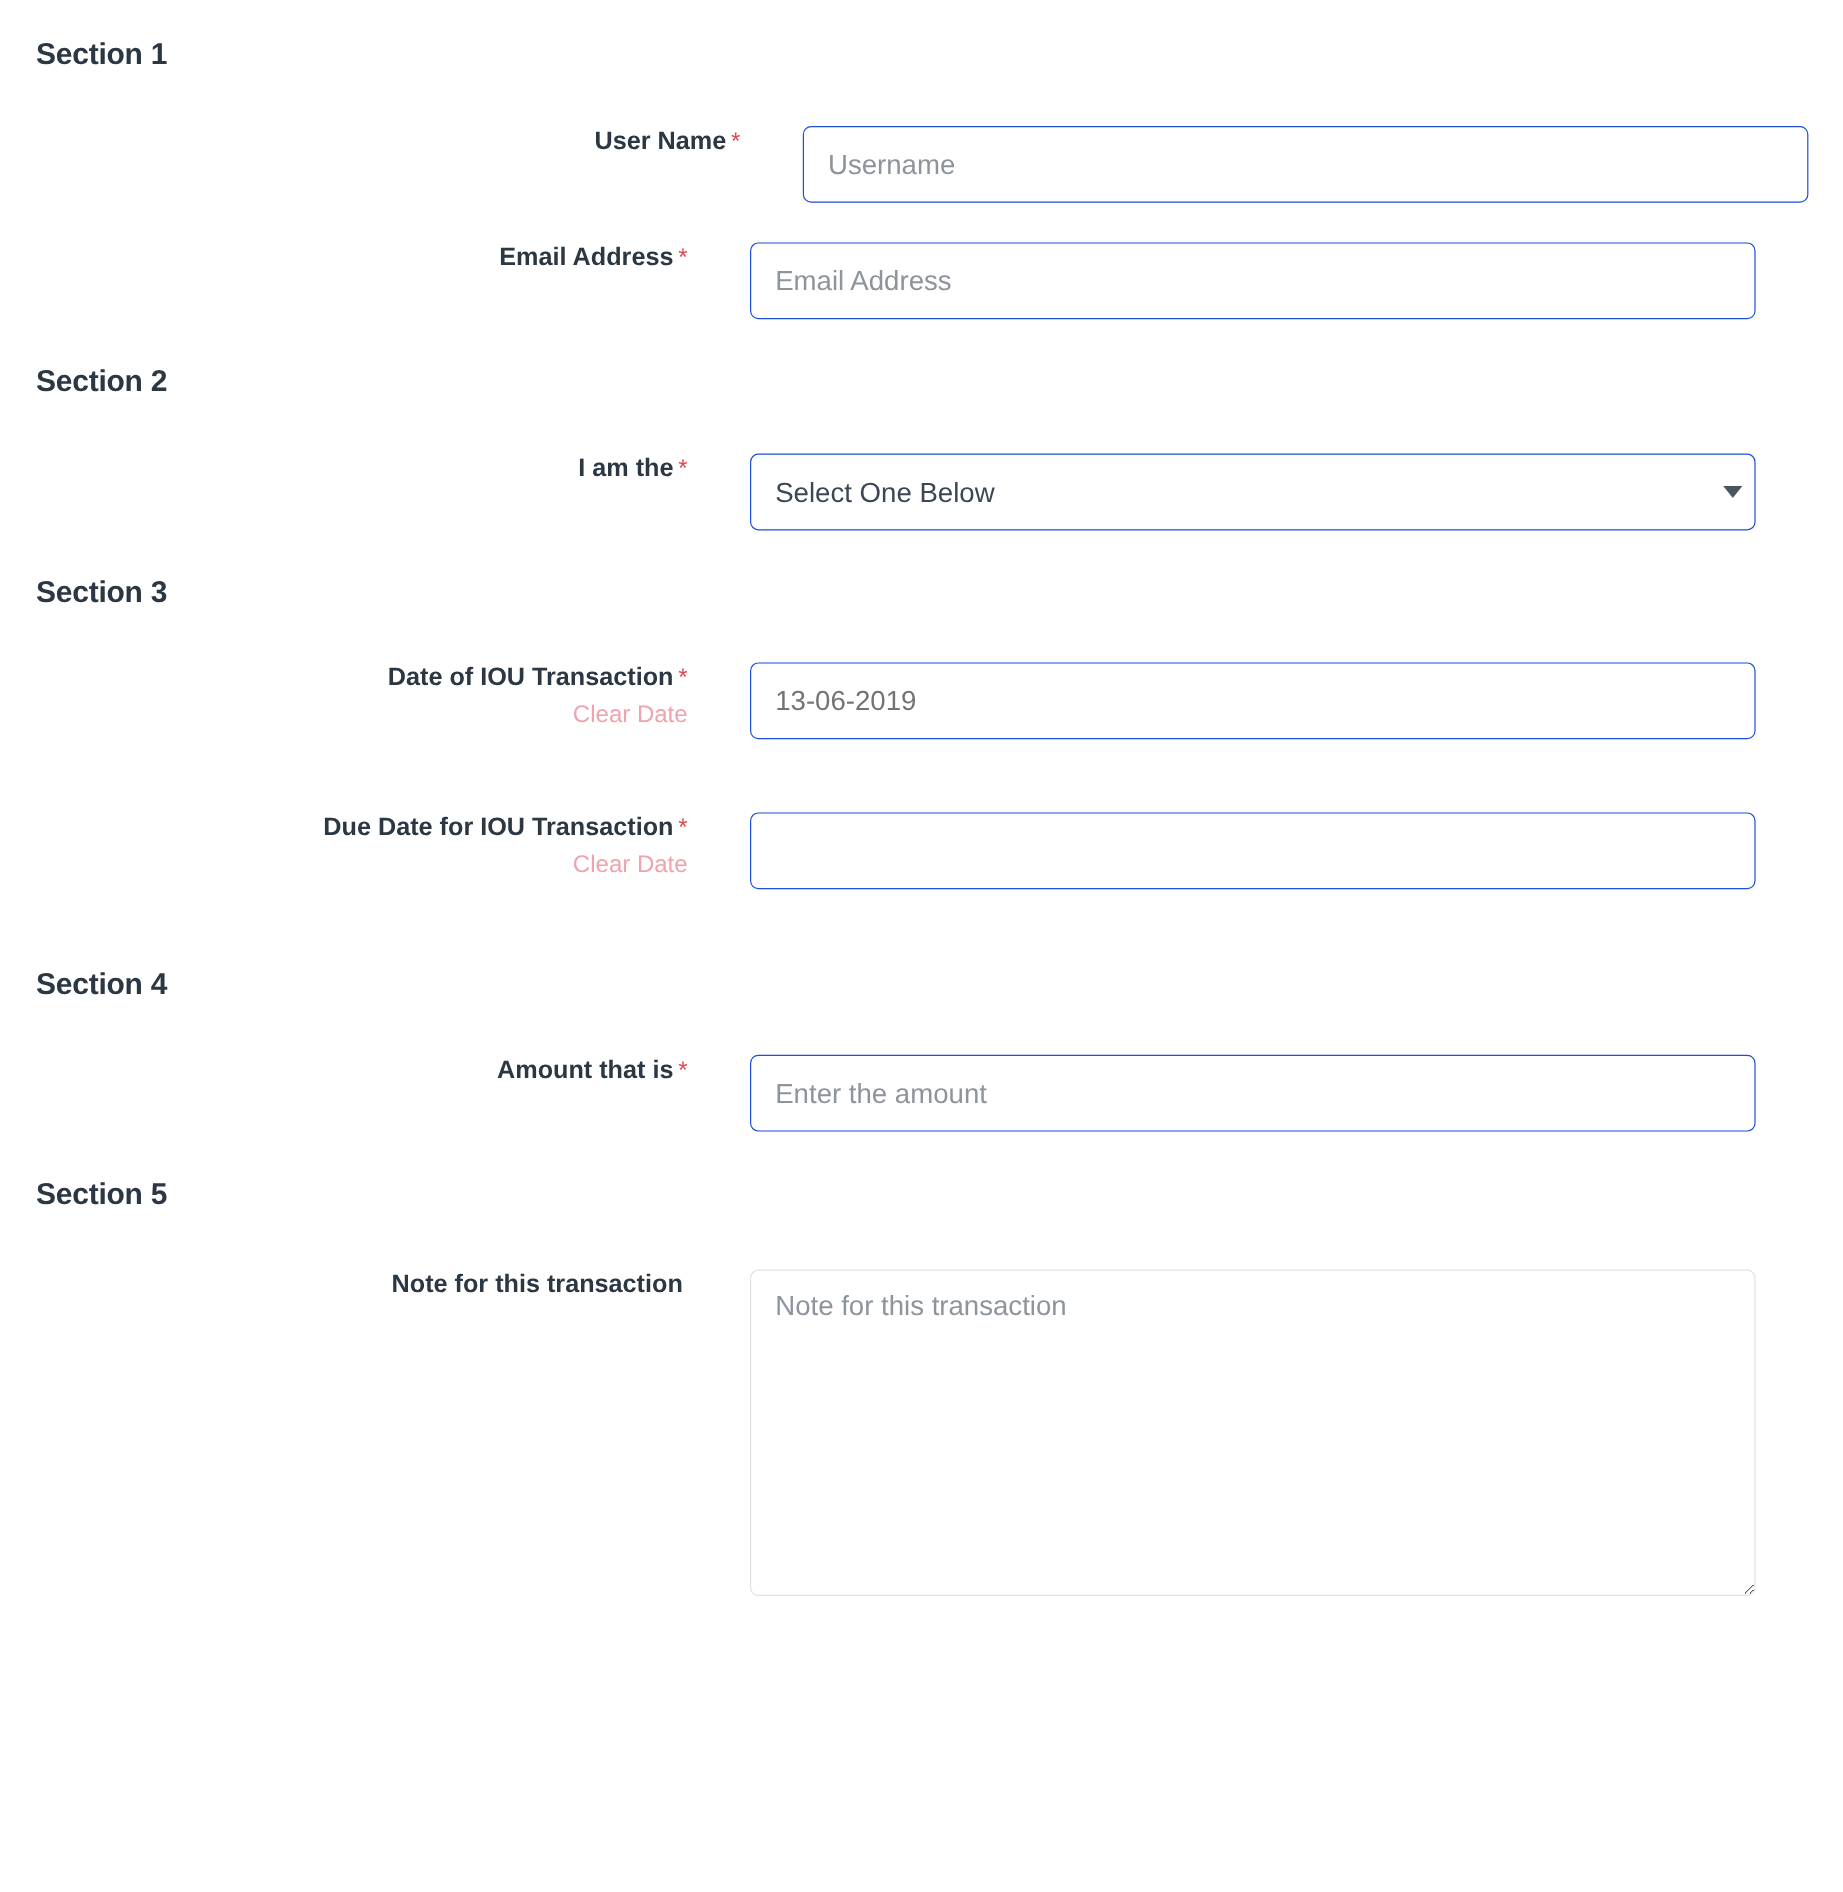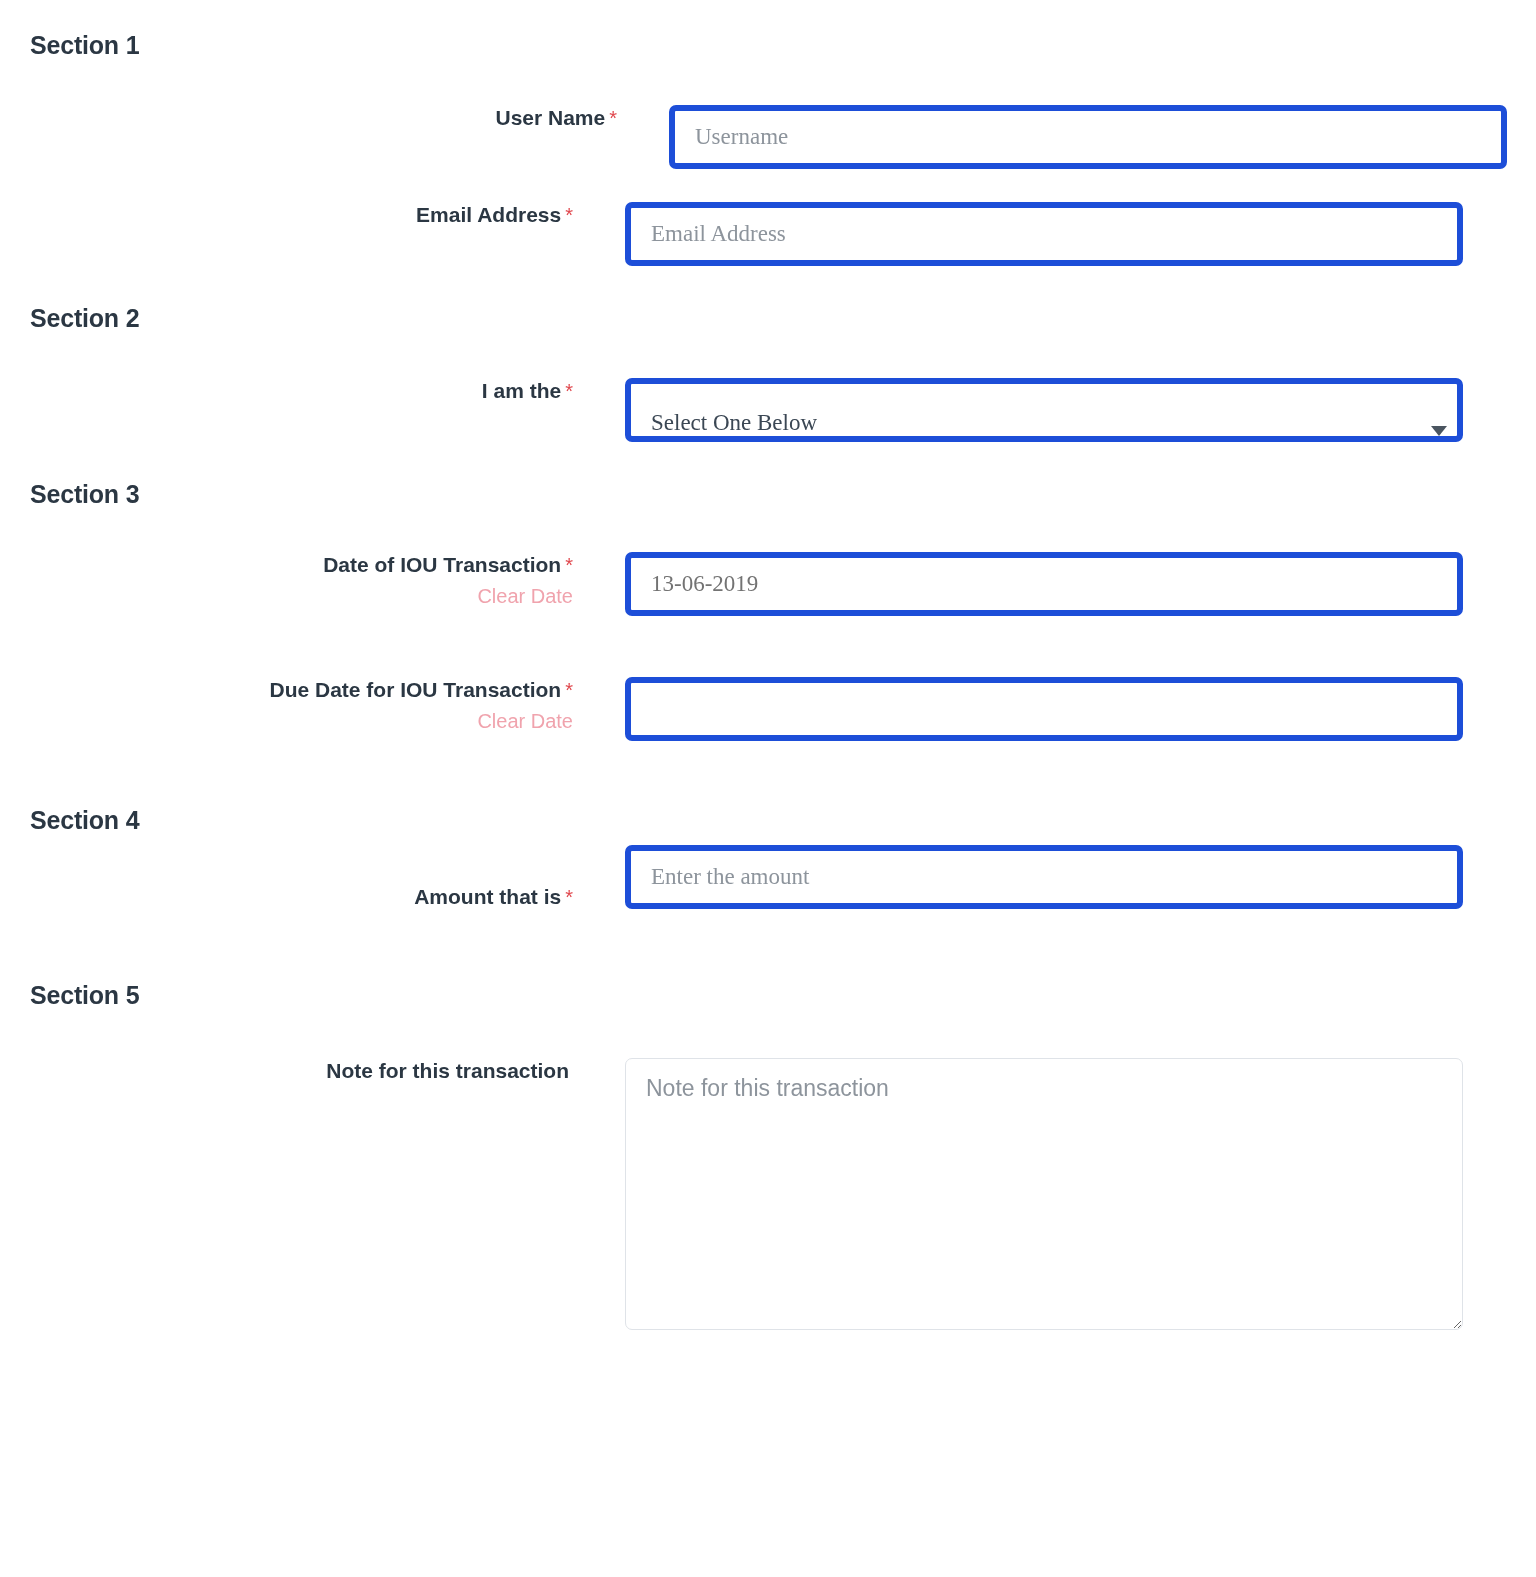--- a/index.html
+++ b/index.html
@@ -76,42 +76,42 @@
     width: 838px;
     margin-left: 52px;
   }
 
   
   .text-input,
   .select-box,
   .date-input {
     width: 838px;
     height: 64px;
-    border: 6px solid #1d4ed8;
+    border: 1px solid #1d4ed8;
     border-radius: 7px;
     background: #ffffff;
-    font-family: Liberation Serif, serif;
+    font-family: Liberation Sans, sans-serif;
     font-size: 23px;
     color: #3b4754;
     padding: 0 20px;
     outline: none;
     display: block;
   }
   .text-input::placeholder { color: #8d949c; }
   .text-input::-moz-placeholder { color: #8d949c; opacity: 1; }
 
   .date-input {
     color: #737373;
   }
 
   
   .select-box {
     position: relative;
     display: flex;
-    align-items: flex-end;
+    align-items: center;
     justify-content: space-between;
     cursor: pointer;
     padding-right: 8px;
     gap: 39px;
   }
   .select-value {
     font-size: 23px;
     color: #3b4754;
   }
   .select-arrow {
@@ -222,21 +222,21 @@
       <span class="field-label"><span>Due Date for IOU Transaction</span><span class="req-star">*</span></span>
       <a class="clear-date-link">Clear Date</a>
     </div>
     <div class="field-control-col">
       <input class="date-input" type="text" value="" style="">
     </div>
   </div>
 
   <h2 class="section-heading abs" style="top:806px;left:0;">Section 4</h2>
 
-  <div class="field-row abs" style="top:845px;left:0;align-items:flex-end;">
+  <div class="field-row abs" style="top:879px;left:0;">
     <div class="field-label-col">
       <span class="field-label"><span>Amount that is</span><span class="req-star">*</span></span>
     </div>
     <div class="field-control-col">
       <input class="text-input" type="text" placeholder="Enter the amount" style="">
     </div>
   </div>
 
   <h2 class="section-heading abs" style="top:981px;left:0;">Section 5</h2>
 

